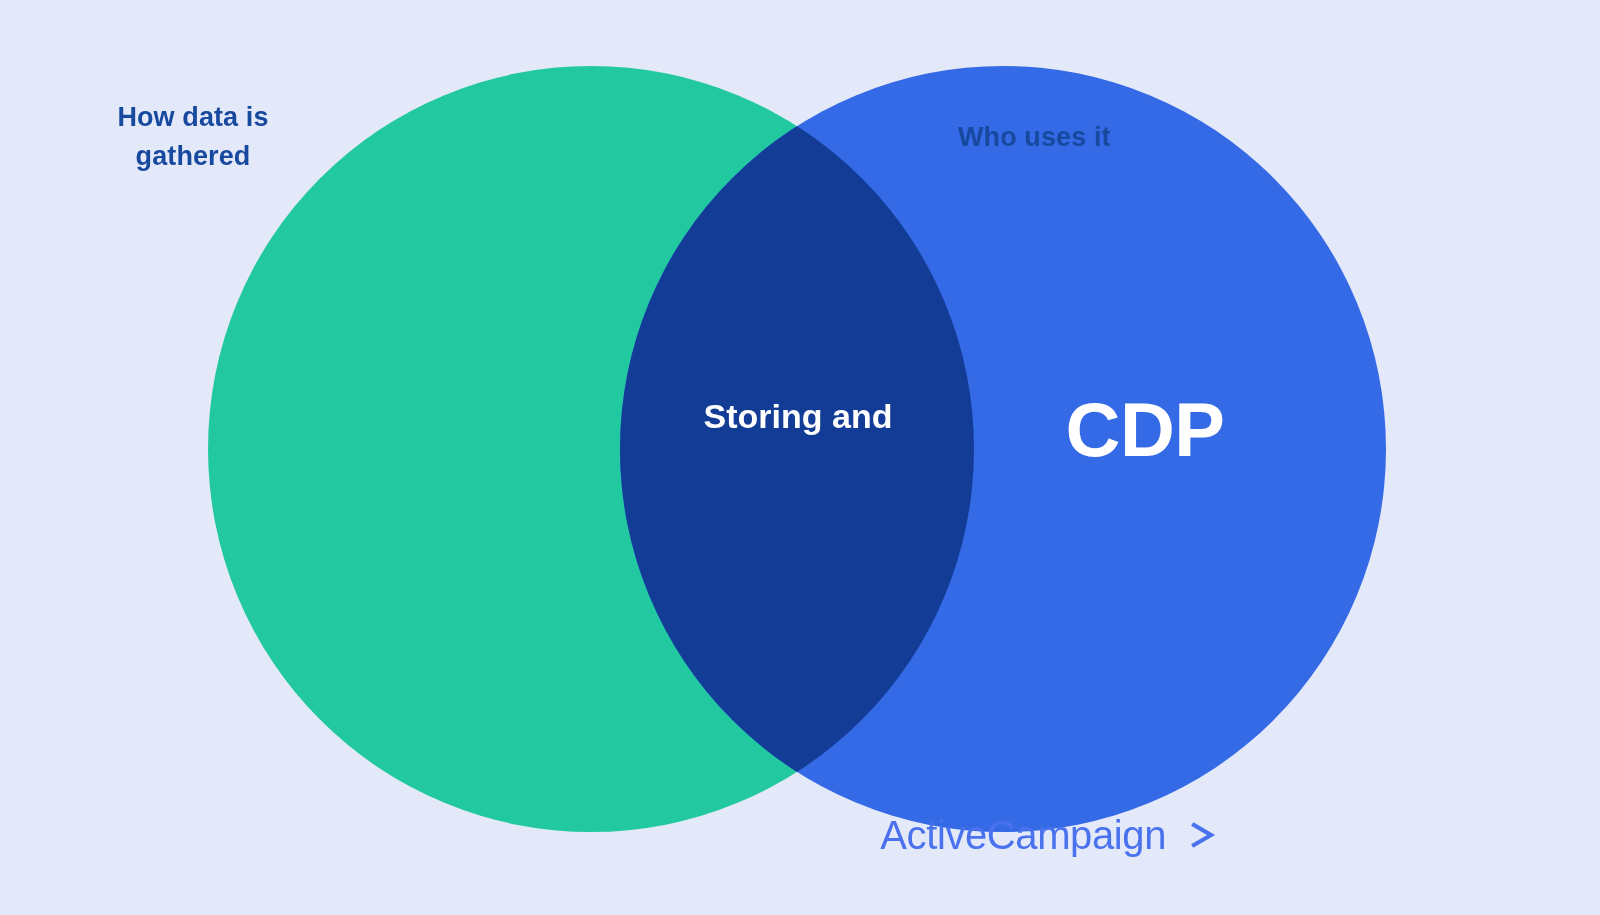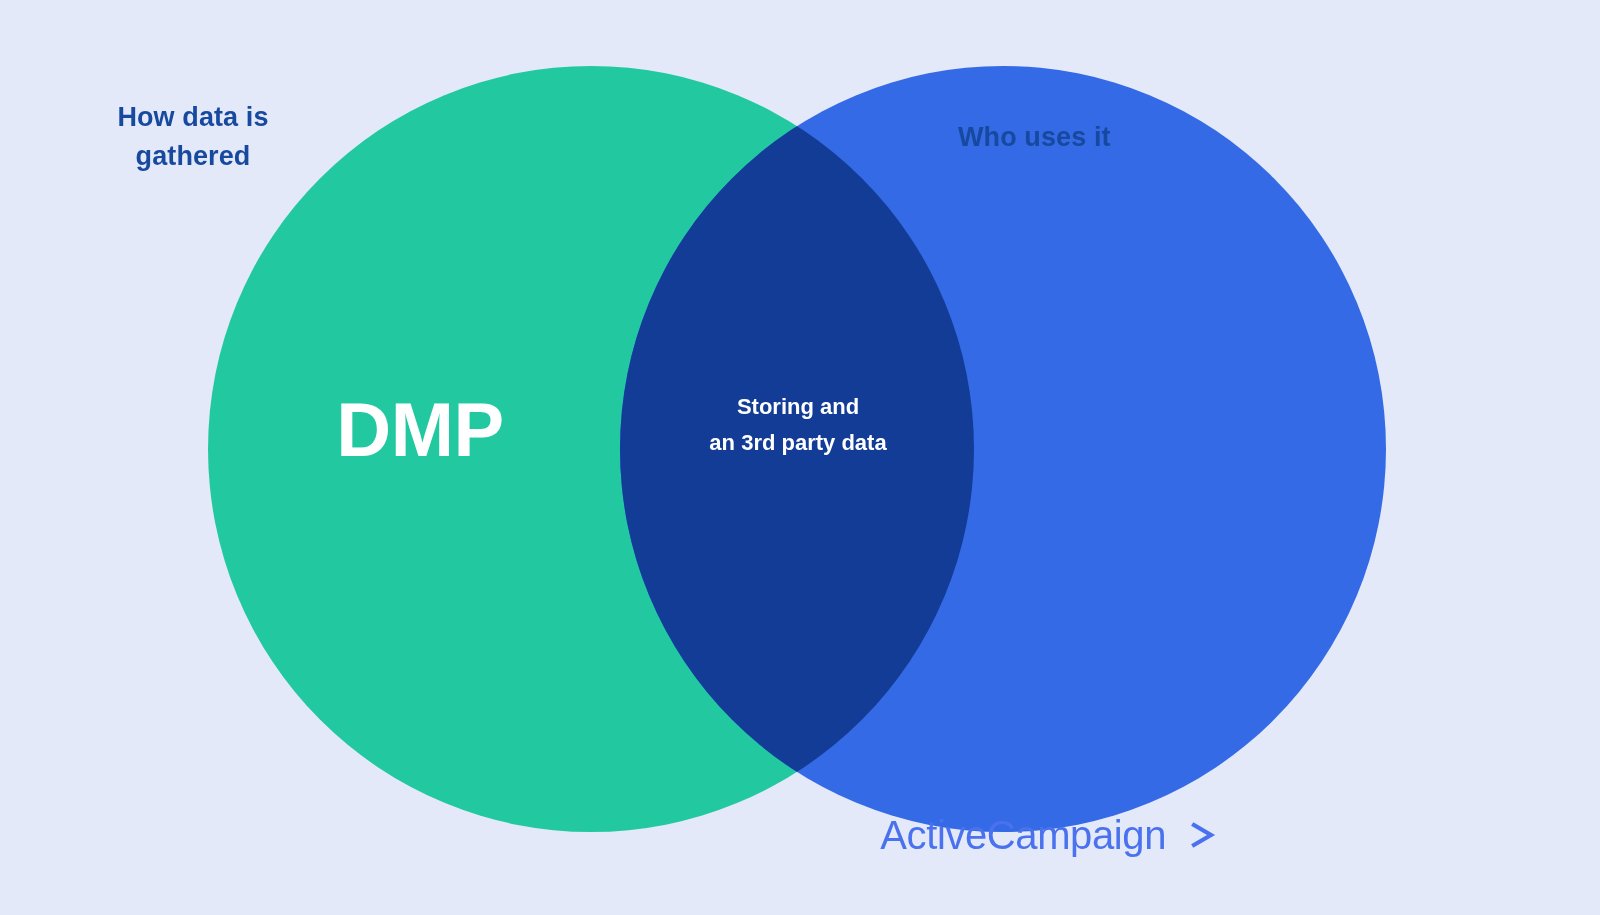--- a/index.html
+++ b/index.html
@@ -77,21 +77,21 @@
   }
 
   
   .overlap-text {
     position: absolute;
     left: 633px;
     top: 389px;
     width: 330px;
     color: #ffffff;
     font-weight: bold;
-    font-size: 22px;
+    font-size: 34px;
     line-height: 1.62;
     text-align: center;
     user-select: none;
   }
   .overlap-text .ln {
     display: block;
     white-space: nowrap;
   }
 
   
@@ -137,26 +137,25 @@
 
   <div class="side-label side-label-left">
     <span>How data is</span><br>
     <span>gathered</span>
   </div>
 
   <div class="side-label side-label-right">
     <span>Who uses it</span>
   </div>
 
-  <div class="circle-caption caption-dmp">DMP</div>
 
+  <div class="circle-caption caption-cdp">CDP</div>
 
   <div class="overlap-text">
     <span class="ln">Storing and</span>
-    <span class="ln">an 3rd party data</span>
   </div>
 
   <div class="brand-logo">
     <span class="brand-wordmark">ActiveCampaign</span>
     <span class="brand-chevron">
       <svg viewBox="0 0 26 30" width="26" height="30" xmlns="http://www.w3.org/2000/svg">
         <path d="M4 5 L21 15 L4 25" fill="none" stroke="#4a72ee" stroke-width="4.2" stroke-linecap="square" stroke-linejoin="miter"></path>
       </svg>
     </span>
   </div>

